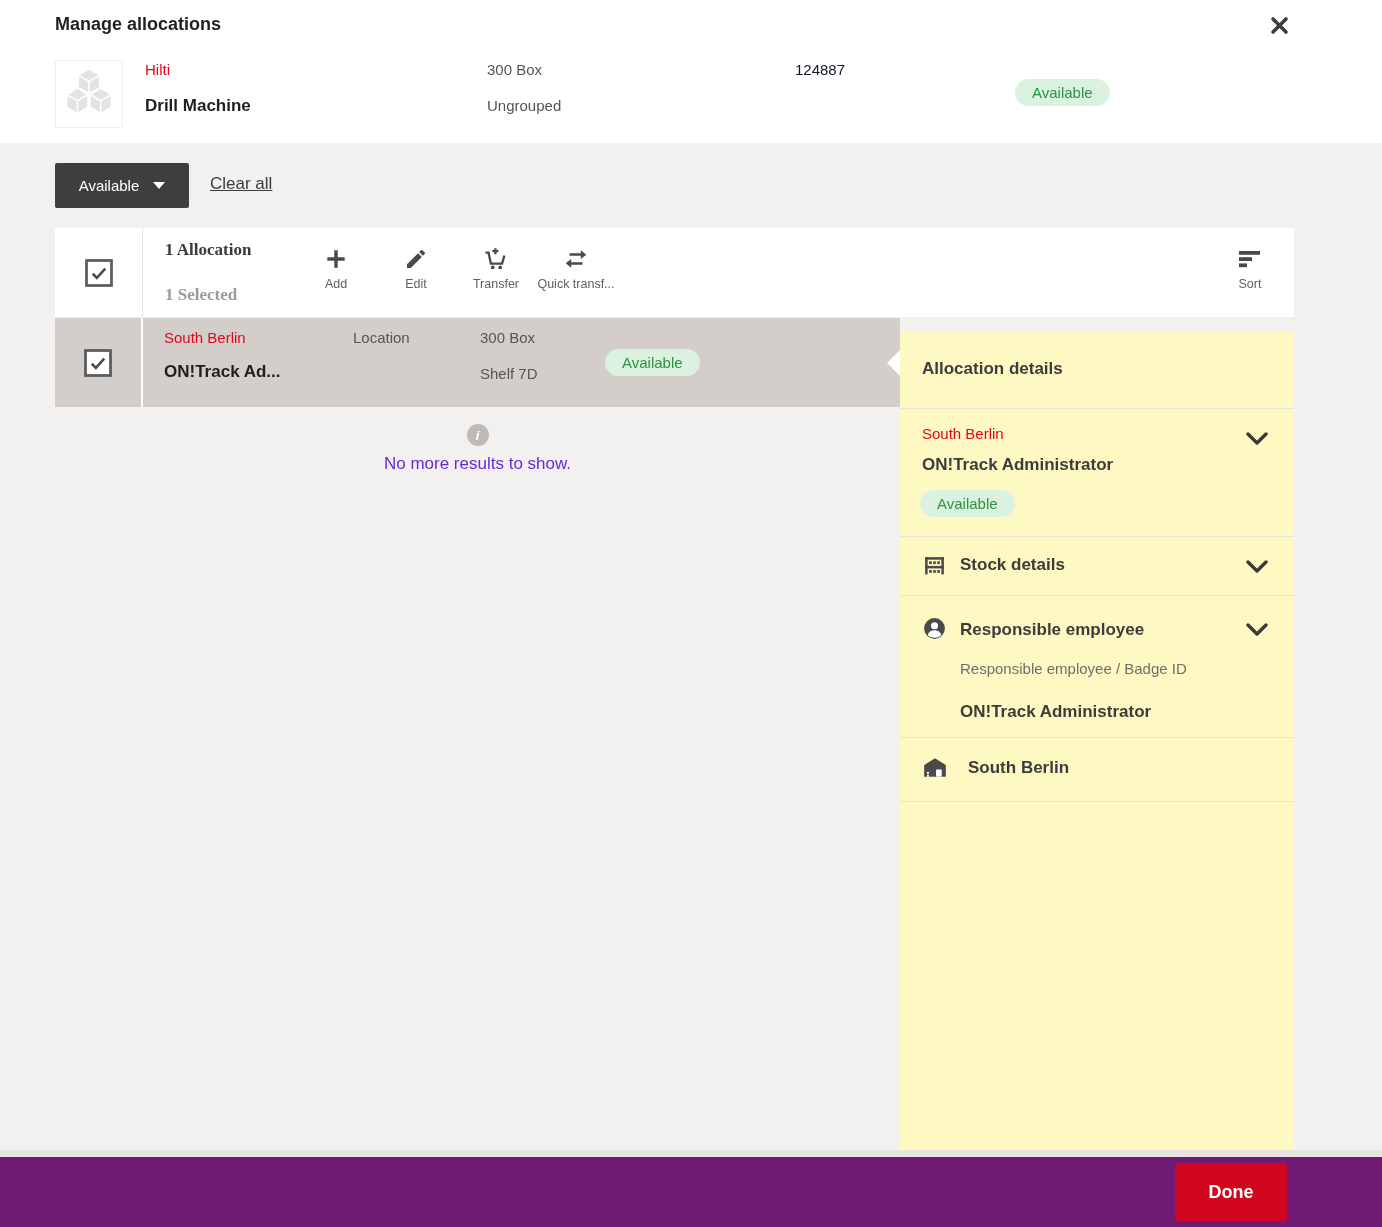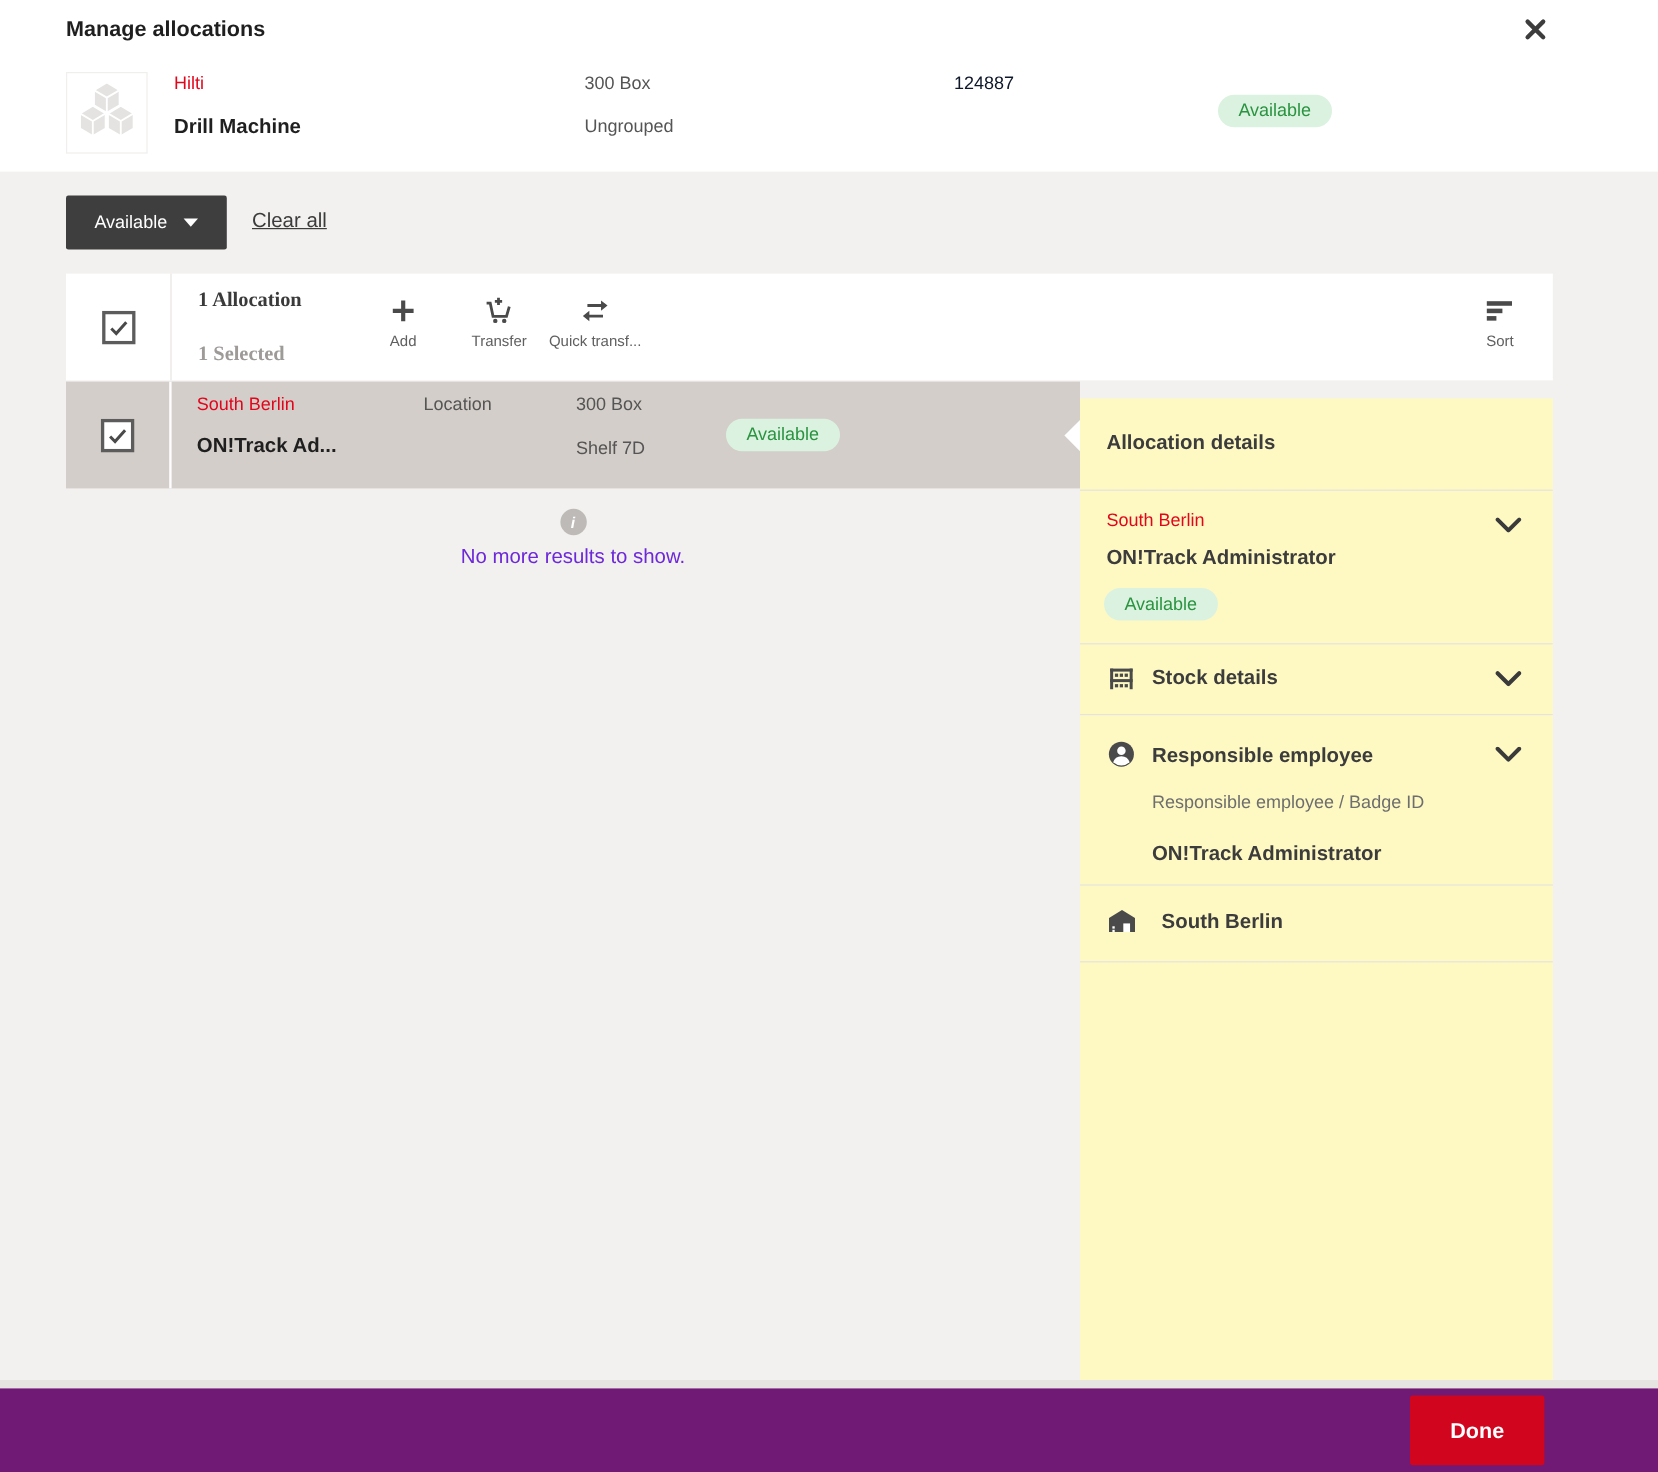--- a/index.html
+++ b/index.html
@@ -154,20 +154,28 @@
     <div class="action">
       <span class="a-icon">
         <svg width="26" height="26" viewBox="0 0 24 24">
             <path d="M12 4v16M4 12h16" stroke="#4a4a4a" stroke-width="3.2"></path>
           </svg>
       </span>
       <span class="a-label">Add</span>
     </div>
     <div class="action">
       <span class="a-icon">
+        <svg width="24" height="24" viewBox="0 0 24 24" fill="#4a4a4a">
+            <path d="M3 17.2V21h3.8L17.8 9.9l-3.7-3.7L3 17.2zM20.7 7a1 1 0 0 0 0-1.4l-2.3-2.3a1 1 0 0 0-1.4 0l-1.8 1.8 3.7 3.7L20.7 7z"></path>
+          </svg>
+      </span>
+      <span class="a-label">Edit</span>
+    </div>
+    <div class="action">
+      <span class="a-icon">
         <svg width="28" height="28" viewBox="0 0 24 24" fill="none" stroke="#4a4a4a" stroke-width="2">
           <path d="M3 6.5h2.6l2 9.5h9.6l2-7"></path>
           <path d="M11.5 2.7v5.2M8.9 5.3h5.2"></path>
           <circle cx="9.2" cy="19.2" r="1.6" fill="#4a4a4a" stroke="none"></circle>
           <circle cx="15.6" cy="19.2" r="1.6" fill="#4a4a4a" stroke="none"></circle>
         </svg>
       </span>
       <span class="a-label">Transfer</span>
     </div>
     <div class="action">

